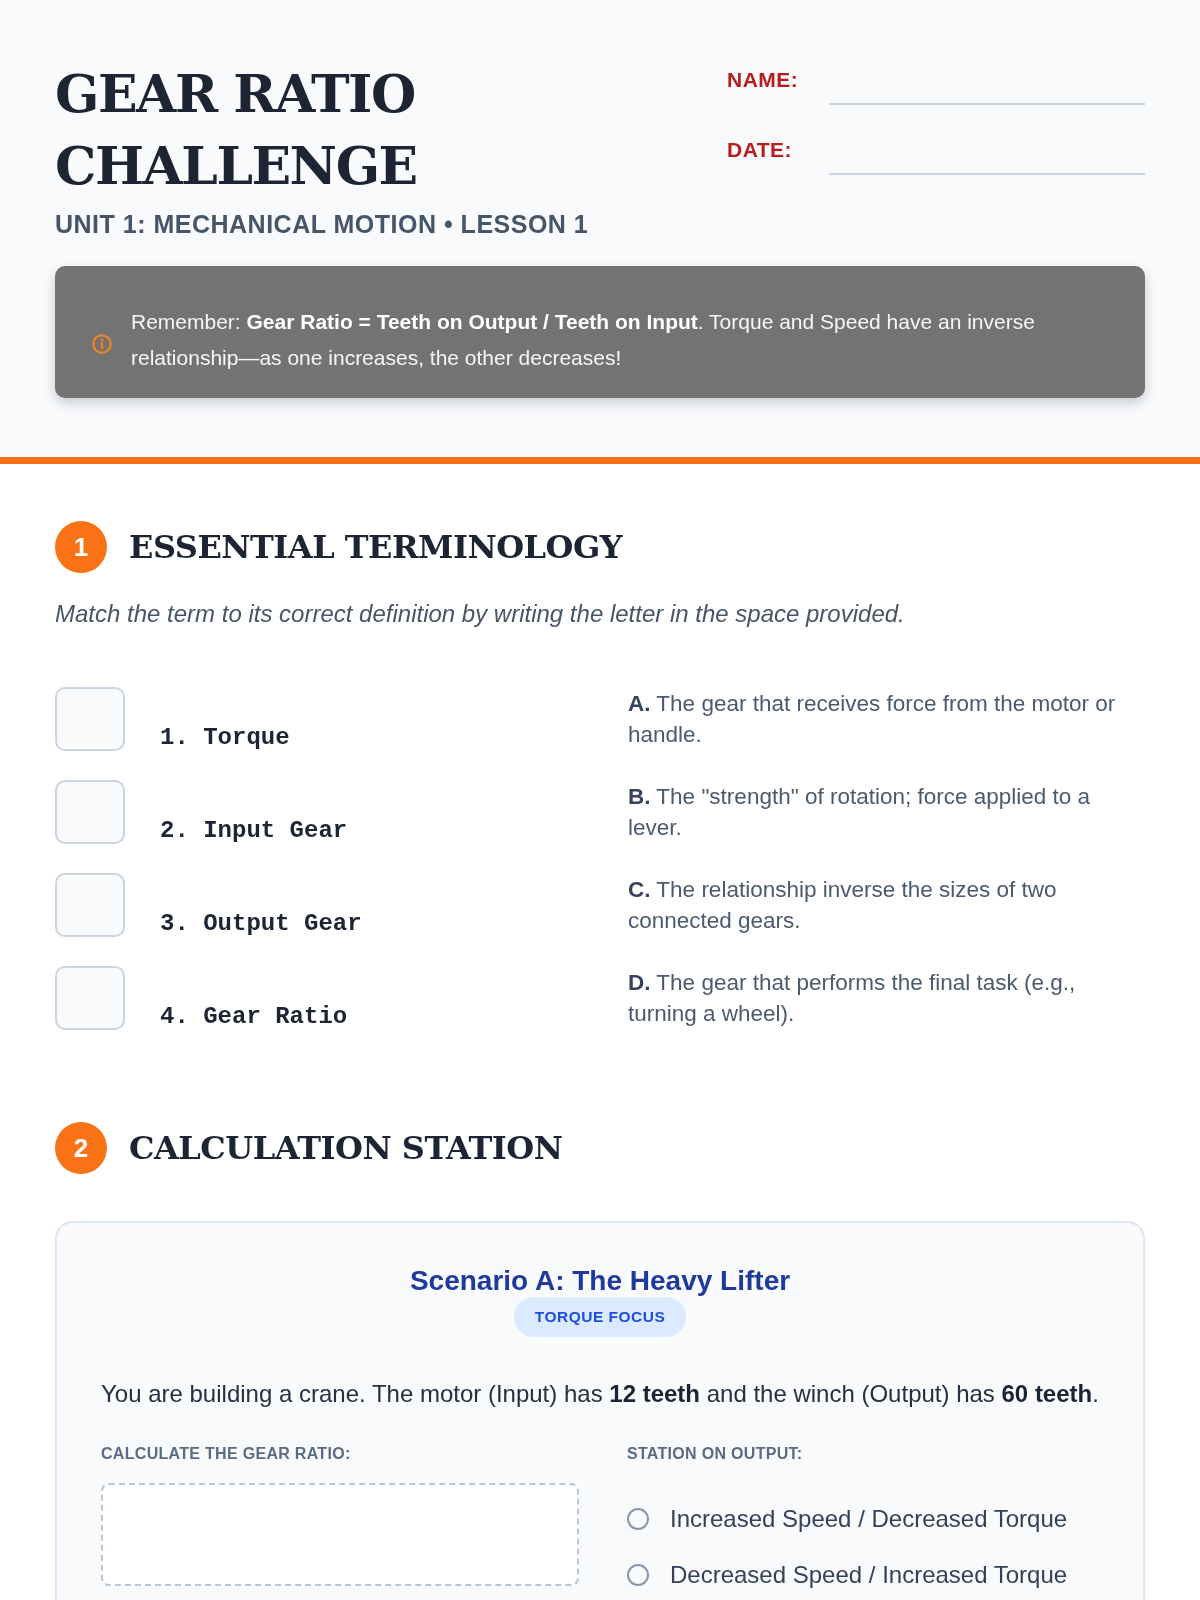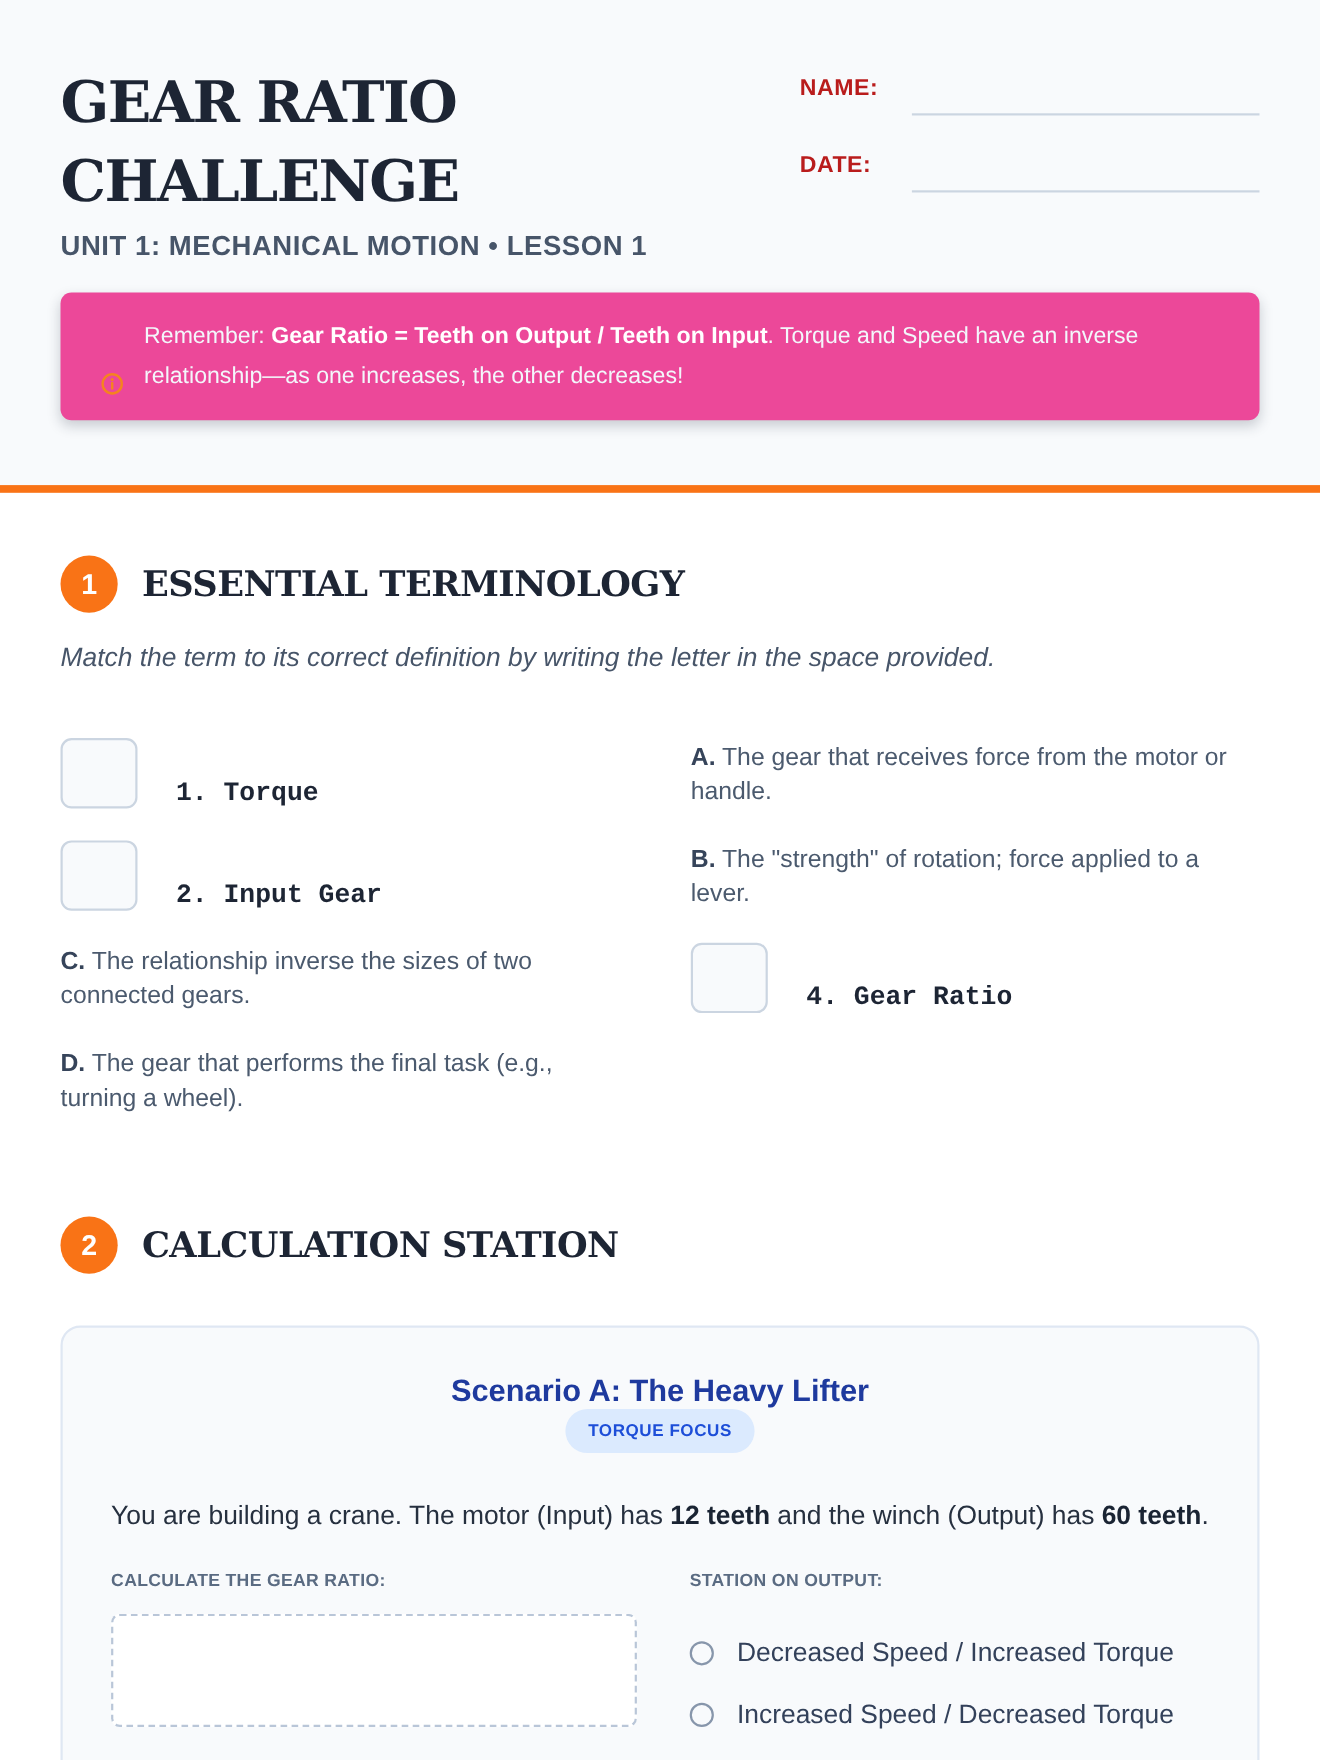--- a/index.html
+++ b/index.html
@@ -20,22 +20,22 @@
   .subtitle {
     margin-top:8px; font-size:25px; font-weight:bold; color:#475569; letter-spacing:.5px;
   }
   .id-block { width:418px; padding-top:10px; }
   .id-row { display:flex; align-items:flex-end; }
   .id-row + .id-row { margin-top:46px; }
   .id-label { width:88px; text-align:left; font-size:21px; font-weight:bold; color:#b91c1c; letter-spacing:.5px; }
   .id-line { flex:1; margin-left:14px; border-bottom:2px solid #cbd5e1; transform:translateY(13px); height:1px; }
   
   .reminder {
-    margin-top:27px; background:#ec4899; border-radius:10px;
-    padding:22px 30px 22px 28px; display:flex; align-items:flex-end;
+    margin-top:27px; background:#737373; border-radius:10px;
+    padding:38px 30px 22px 28px; display:flex; align-items:center;
     box-shadow:0 5px 12px rgba(30,41,59,.22);
   }
   .reminder .icon-wrap { flex:none; margin:7px 18px 0 8px; width:22px; height:22px; }
   .reminder-text { font-size:21px; line-height:36px; color:#f3f6fb; }
   .reminder-text b { color:#ffffff; }
   .divider { height:7px; background:#f97316; }
   
   .main { padding:0 55px; }
   .section-head { display:flex; align-items:center; gap:22px; }
   .sec1 { margin-top:57px; }
@@ -140,20 +140,24 @@
       <div class="term-label">1. Torque</div>
     </div>
     <div class="definition"><span class="def-letter">A.</span> <span>The gear that receives force from the motor or handle.</span></div>
 
     <div class="term">
       <div class="answer-box"></div>
       <div class="term-label">2. Input Gear</div>
     </div>
     <div class="definition"><span class="def-letter">B.</span> <span>The "strength" of rotation; force applied to a lever.</span></div>
 
+    <div class="term">
+      <div class="answer-box"></div>
+      <div class="term-label">3. Output Gear</div>
+    </div>
     <div class="definition"><span class="def-letter">C.</span> <span>The relationship inverse the sizes of two connected gears.</span></div>
 
     <div class="term">
       <div class="answer-box"></div>
       <div class="term-label">4. Gear Ratio</div>
     </div>
     <div class="definition"><span class="def-letter">D.</span> <span>The gear that performs the final task (e.g., turning a wheel).</span></div>
   </div>
 
   <div class="section-head sec2">
@@ -171,23 +175,23 @@
     <div class="calc-grid">
       <div>
         <div class="field-label">CALCULATE THE GEAR RATIO:</div>
         <div class="calc-box"></div>
       </div>
       <div>
         <div class="field-label">STATION ON OUTPUT:</div>
         <div class="options">
           <div class="option">
             <span class="radio"></span>
-            <span class="option-label">Decreased Speed / Increased Torque</span>
+            <span class="option-label">Increased Speed / Decreased Torque</span>
           </div>
           <div class="option">
             <span class="radio"></span>
-            <span class="option-label">Increased Speed / Decreased Torque</span>
+            <span class="option-label">Decreased Speed / Increased Torque</span>
           </div>
         </div>
       </div>
     </div>
   </div>
 </div>
 
 </body></html>

